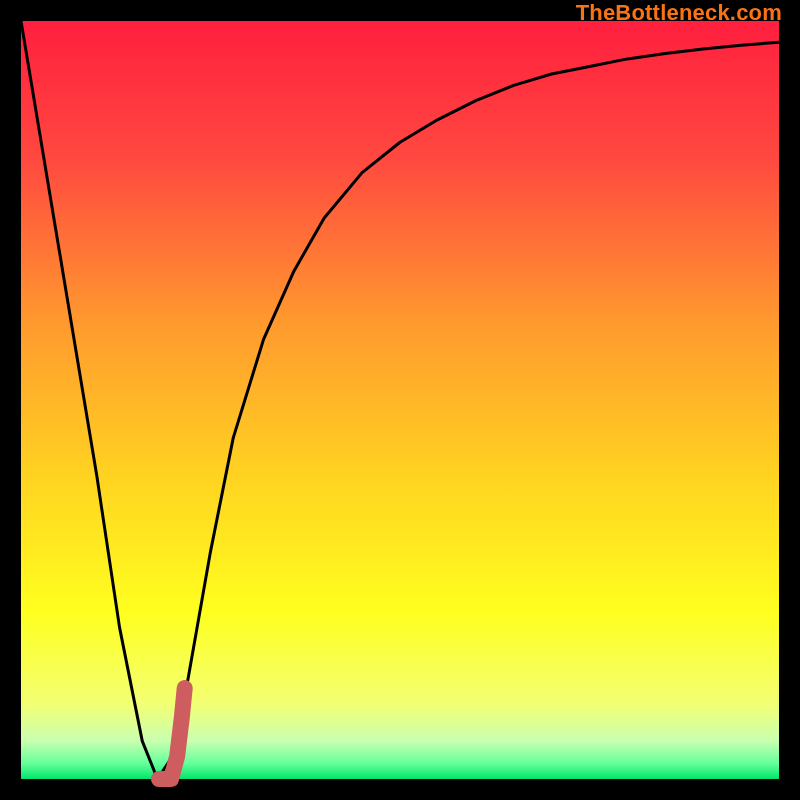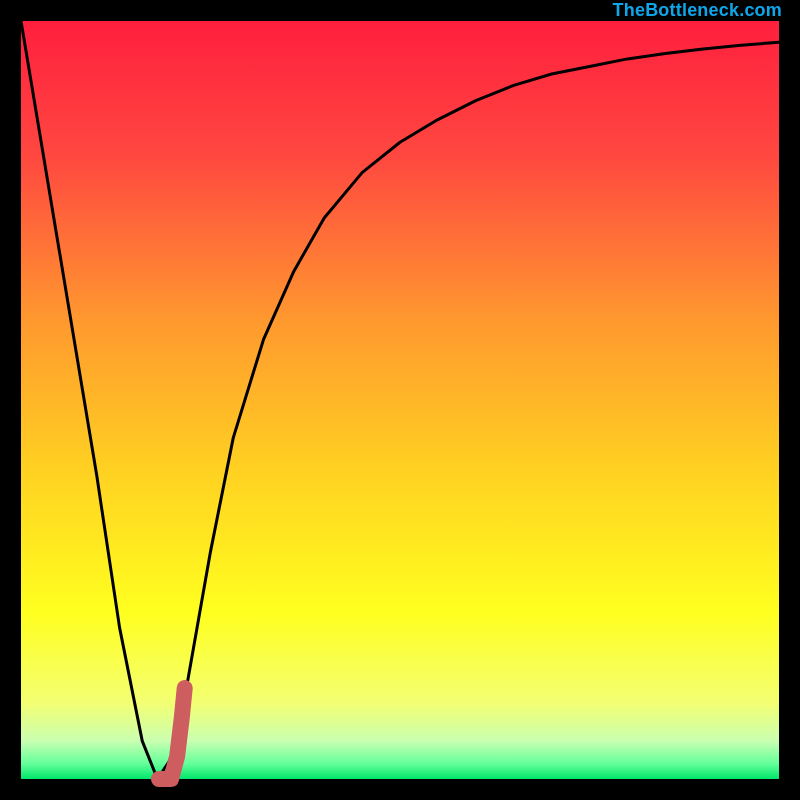--- a/index.html
+++ b/index.html
@@ -30,23 +30,23 @@
     top: 21px;
     width: 758px;
     height: 758px;
     overflow: visible;
   }
   .watermark {
     position: absolute;
     top: 0px;
     right: 18px;
     font-family: Arial, Helvetica, sans-serif;
-    font-size: 18px;
+    font-size: 22px;
     font-weight: 600;
-    color: #0ea5e9;
+    color: #f97316;
     letter-spacing: 0.2px;
   }
 </style>
 </head>
 <body>
 
 <div class="frame">
   <div class="plot" style="background: linear-gradient(rgb(255, 31, 62) 0%, rgb(255, 72, 64) 18%, rgb(255, 154, 46) 40%, rgb(255, 211, 33) 60%, rgb(255, 255, 31) 78%, rgb(243, 255, 115) 90%, rgb(201, 255, 177) 95%, rgb(99, 255, 154) 98%, rgb(0, 230, 107) 100%);"></div>
   <svg class="curve" viewBox="0 0 758 758" preserveAspectRatio="none">
     <path fill="none" stroke-width="3" stroke-linecap="round" stroke-linejoin="round" d="M0.00 0.00 L37.90 227.40 L75.80 454.80 L98.54 606.40 L121.28 720.10 L136.44 758.00 L151.60 735.26 L166.76 659.46 L189.50 530.60 L212.24 416.90 L242.56 318.36 L272.88 250.14 L303.20 197.08 L341.10 151.60 L379.00 121.28 L416.90 98.54 L454.80 79.59 L492.70 64.43 L530.60 53.06 L568.50 45.48 L606.40 37.90 L644.30 32.59 L682.20 28.05 L720.10 24.26 L758.00 21.22" stroke="#000000"></path>

